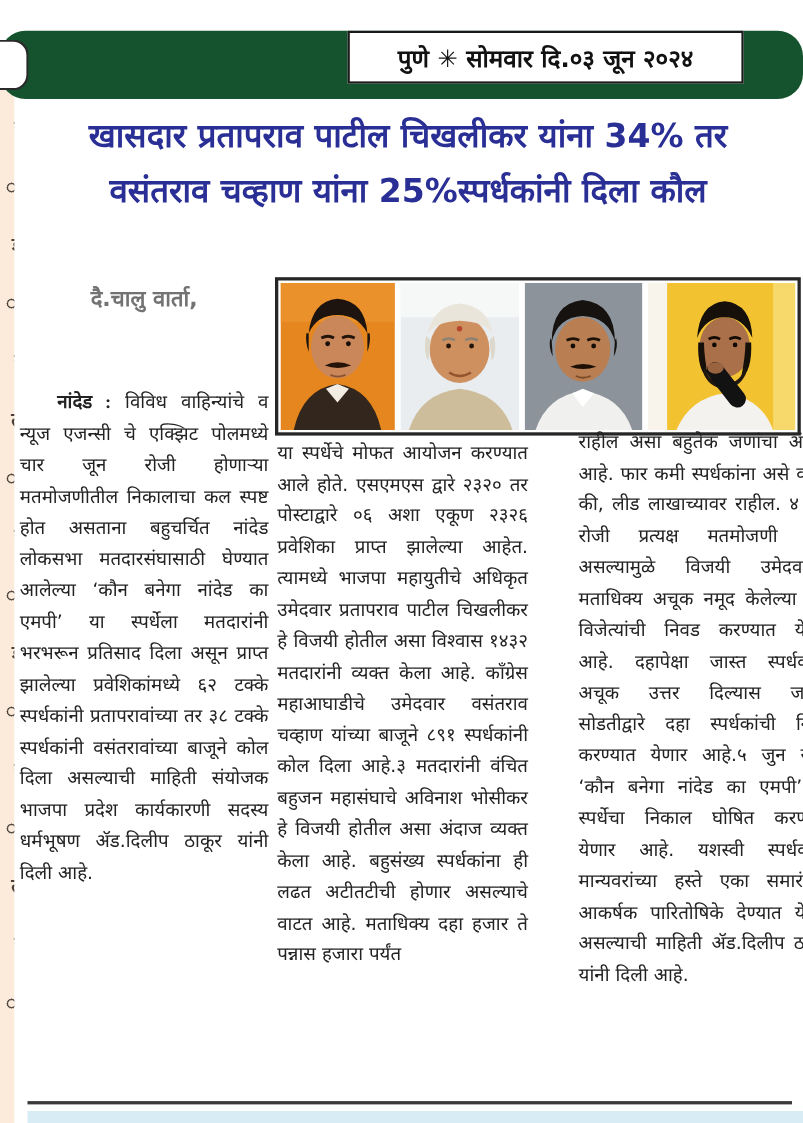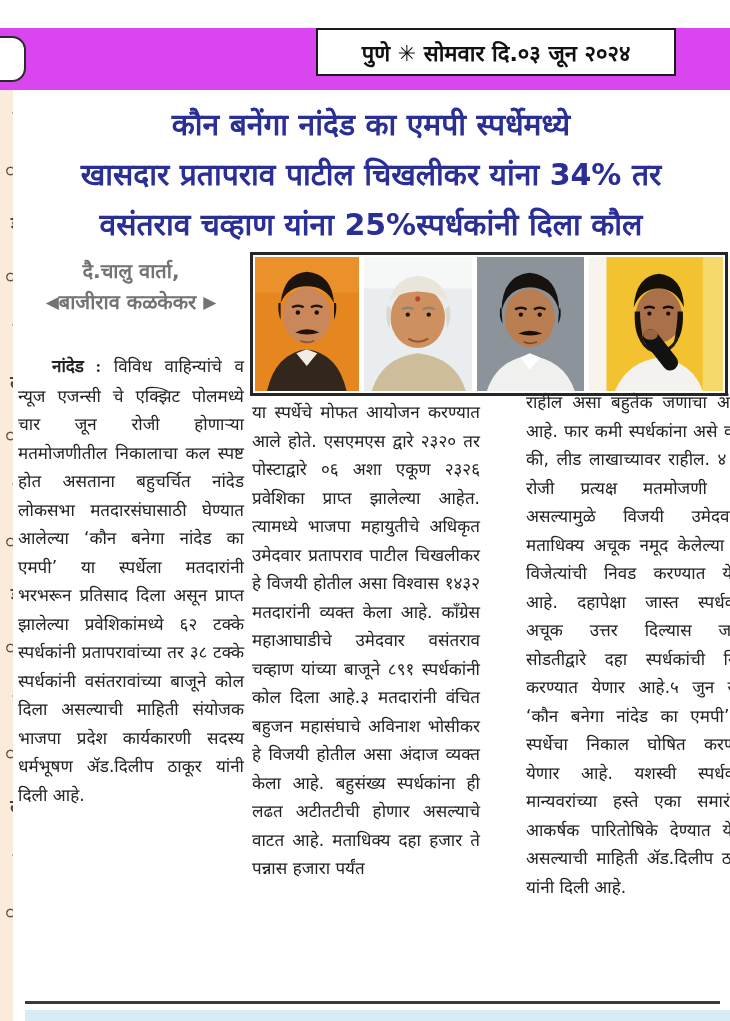--- a/index.html
+++ b/index.html
@@ -13,21 +13,22 @@
     position:absolute;left:0;top:38px;bottom:0;width:13px;
     background:#fcebdb;overflow:hidden;
   }
   .edge-strip span{
     display:block;height:53px;line-height:53px;font-size:17px;color:#4a4038;
     text-align:right;margin-right:-7px;font-weight:bold;
   }
   
   .masthead{
     position:absolute;left:0;top:28px;width:730px;height:62px;
-    background:#d946ef;
+    background:#14532d;
+    border-radius:23px;
   }
   .page-tab{
     position:absolute;left:0;top:8px;width:24px;height:42px;
     background:#ffffff;border:2px solid #2a2a2a;border-left:none;
     border-radius:0 14px 14px 0;
   }
   .date-box{
     position:absolute;left:316px;top:0px;width:356px;height:44px;
     background:#ffffff;border:2px solid #1a1a1a;
     display:flex;align-items:center;justify-content:center;
@@ -110,28 +111,26 @@
     </div>
 
   <div class="masthead">
     <div class="page-tab"></div>
     <div class="date-box">
       <span class="dateline">पुणे ✳ सोमवार दि.०३ जून २०२४</span>
     </div>
   </div>
 
   <div class="headline">
-    <div>कौन बनेंगा नांदेड का एमपी स्पर्धेमध्ये</div>
     <div>खासदार प्रतापराव पाटील चिखलीकर यांना 34% तर</div>
     <div>वसंतराव चव्हाण यांना 25%स्पर्धकांनी दिला कौल</div>
   </div>
 
   <div class="byline">
     <div>दै.चालु वार्ता,</div>
-    <div><span class="arrow">◀</span><span>बाजीराव कळकेकर</span> <span class="arrow">▶</span></div>
   </div>
 
   <div class="photo-strip">
     <div class="photo p1">
       <svg viewBox="0 0 104 128" preserveAspectRatio="xMidYMid slice">
         <rect x="0" y="0" width="104" height="128" fill="#e6861f"></rect>
         <rect x="0" y="0" width="104" height="34" fill="#ef9a33" opacity="0.6"></rect>
         <path d="M14 128 Q22 92 52 88 Q82 92 90 128 Z" fill="#33261d"></path>
         <path d="M42 92 L52 104 L62 92 L52 88 Z" fill="#f2ece2"></path>
         <ellipse cx="52" cy="56" rx="23" ry="27" fill="#c9875a"></ellipse>

